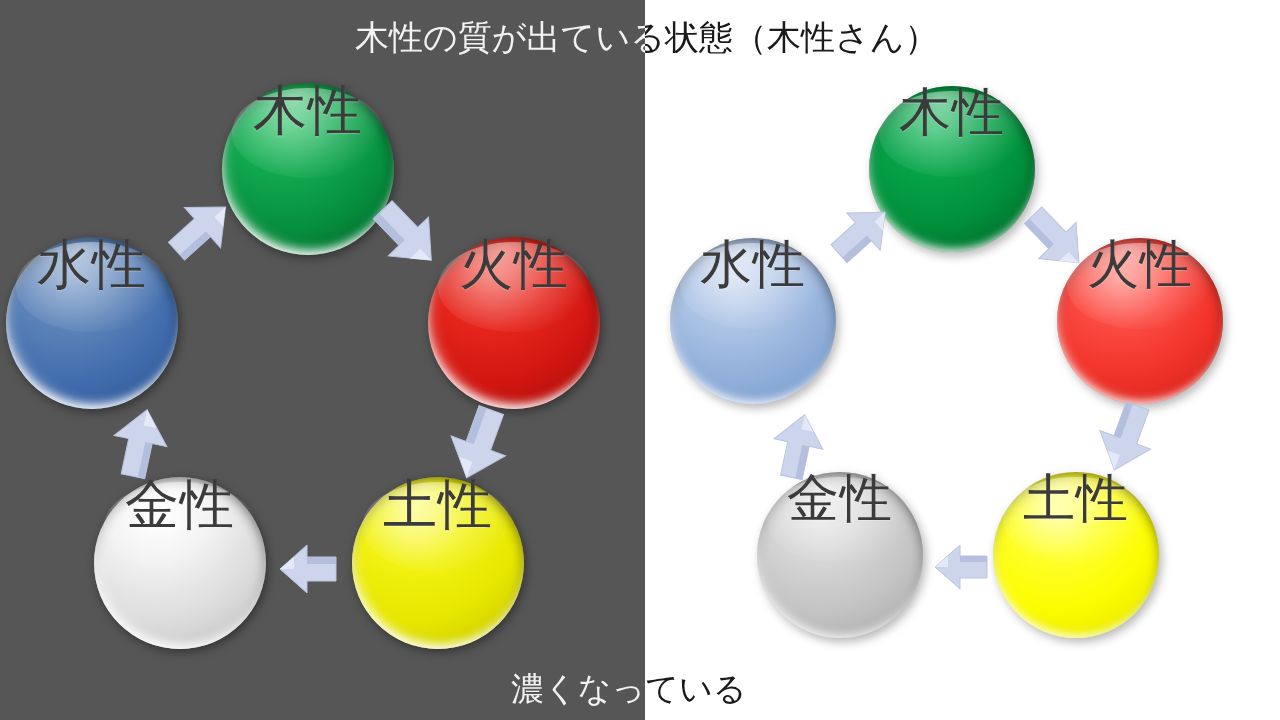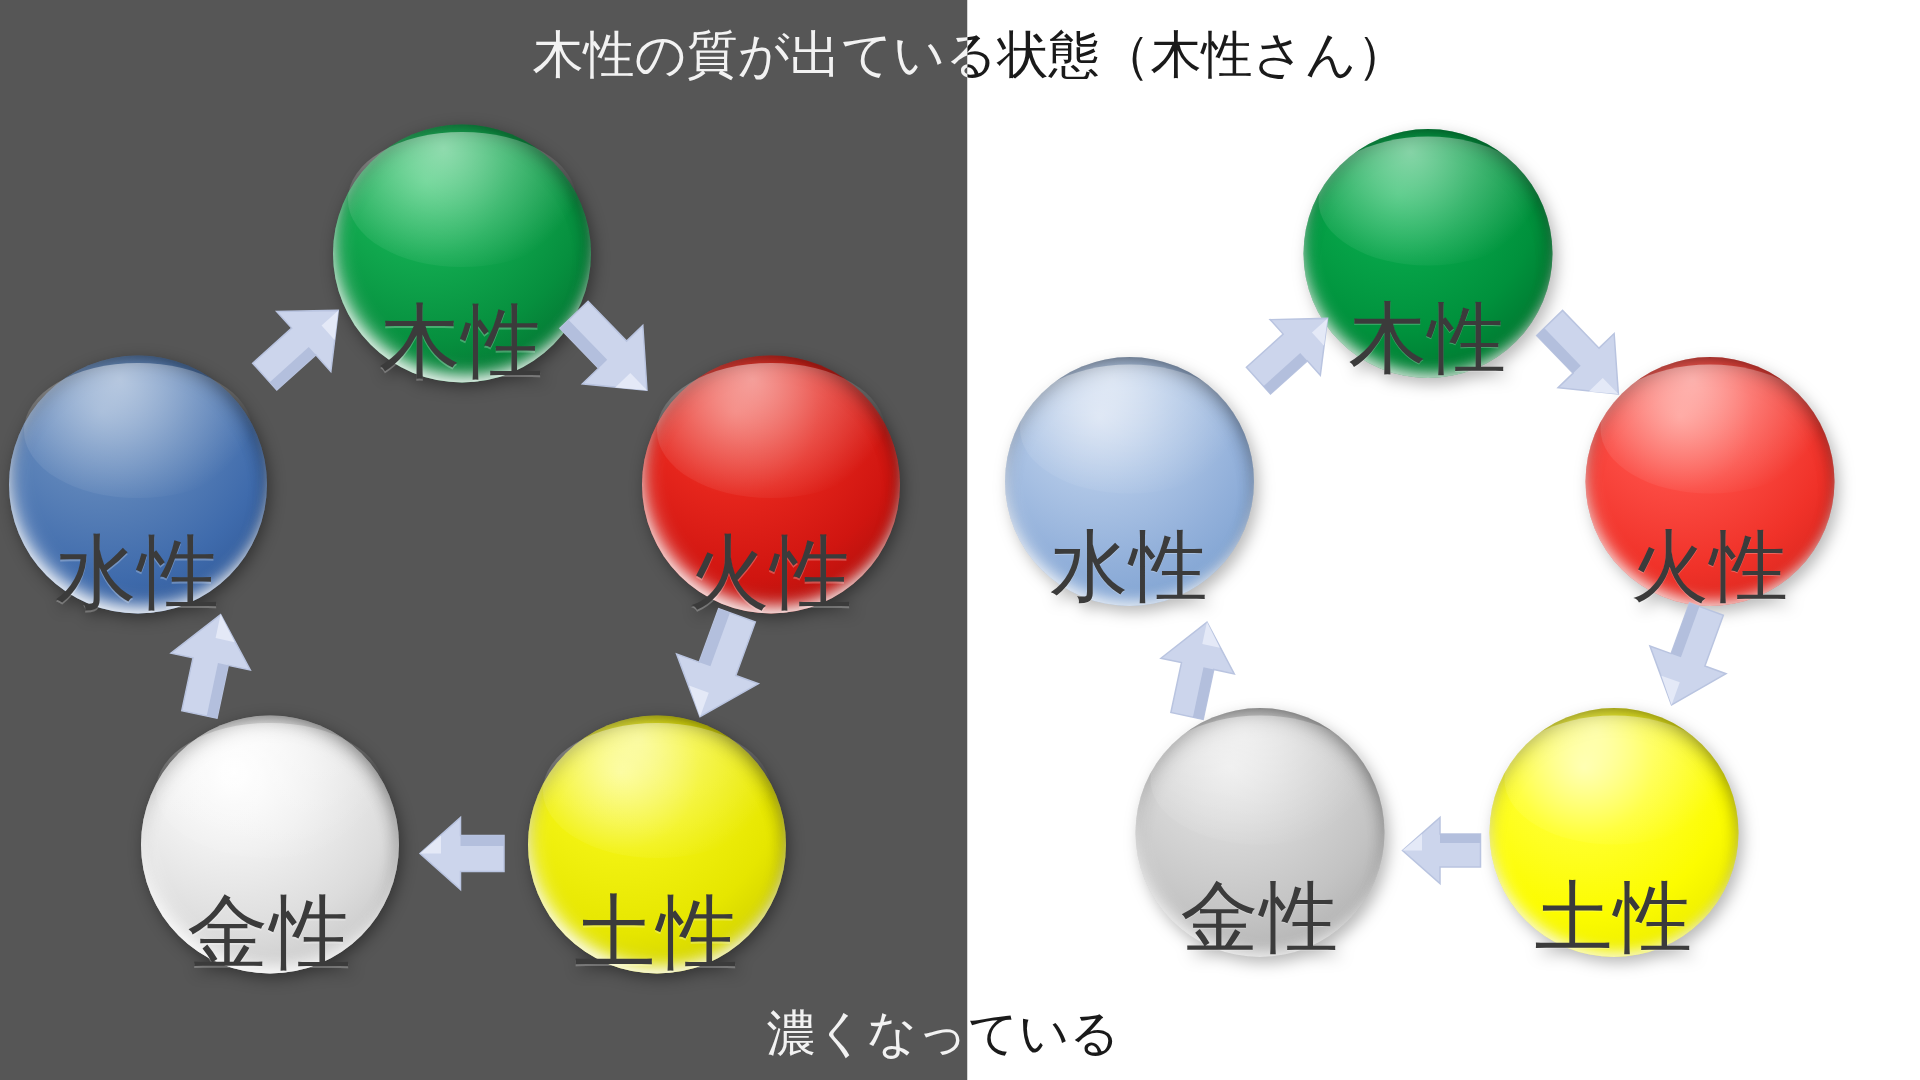--- a/index.html
+++ b/index.html
@@ -36,21 +36,21 @@
     height: 720px;
   }
   .panel-left  { left: 0;    width: 645px; }
   .panel-right { left: 645px; width: 635px; }
 
   
   .node {
     position: absolute;
     border-radius: 50%;
     display: flex;
-    align-items: flex-end;
+    align-items: flex-start;
     justify-content: center;
     box-sizing: border-box;
   }
   .node .glyph {
     position: relative;
     z-index: 4;
     color: #3b3b3b;
     font-weight: 400;
     letter-spacing: 0.02em;
     line-height: 1;

